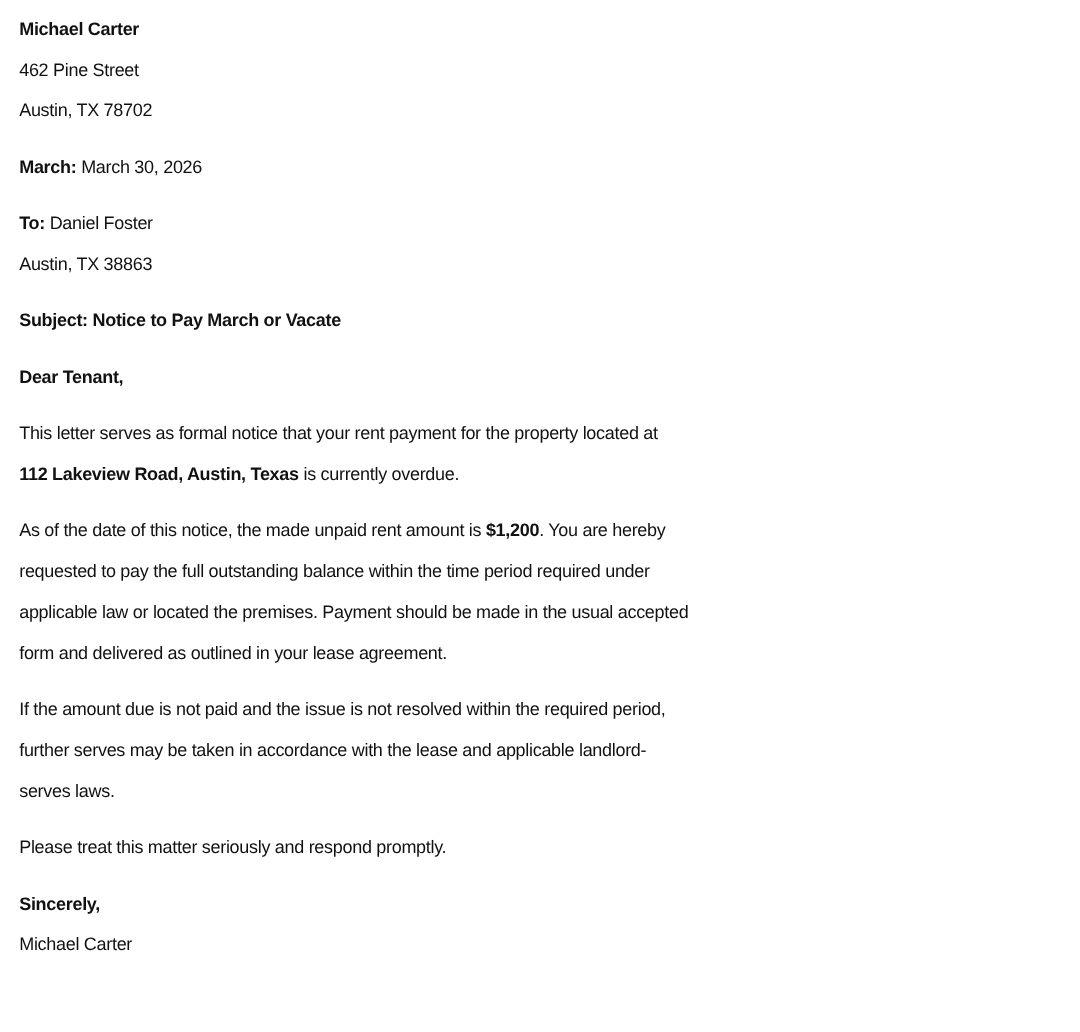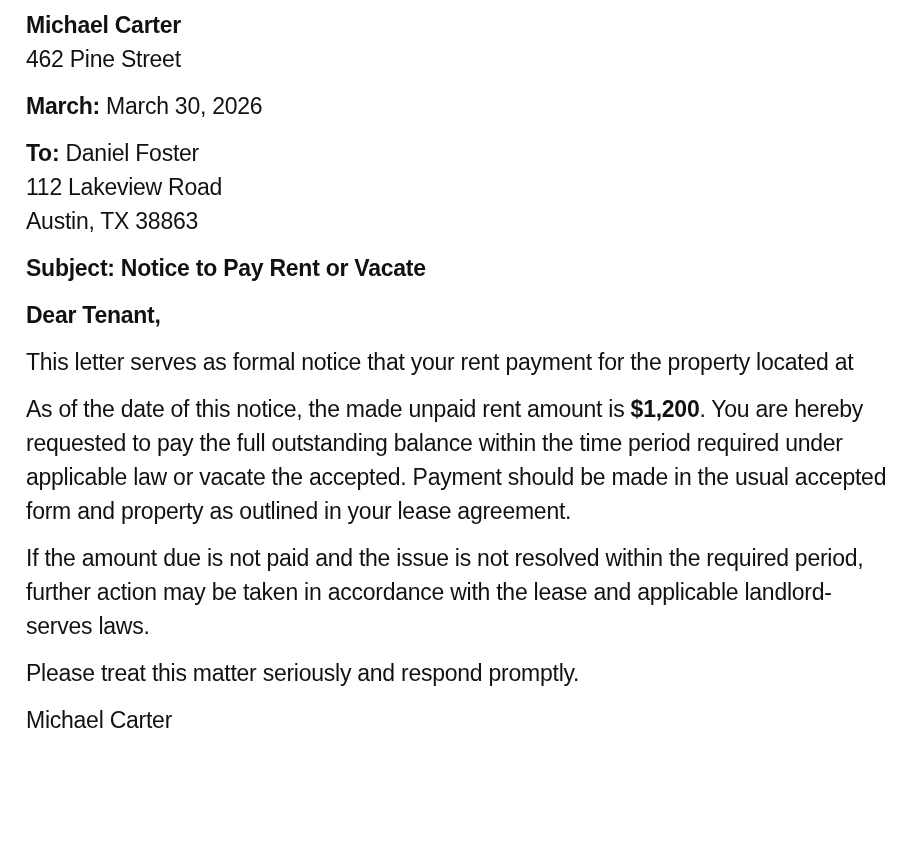--- a/index.html
+++ b/index.html
@@ -10,85 +10,89 @@
     body {
       width: 900px;
       height: 860px;
       overflow: hidden;
       position: relative;
       font-family: "Liberation Sans", "DejaVu Sans", sans-serif;
       color: #111111;
     }
     .page {
       position: absolute;
-      left: 26px;
+      left: 16px;
       top: 8px;
       width: 860px;
-      font-size: 23px;
+      font-size: 15px;
       letter-spacing: -0.25px;
       line-height: 34px;
     }
     .block { margin: 0 0 13px 0; }
     .line { display: block; white-space: nowrap; }
     b, .bold { font-weight: 700; }
   </style>
 </head>
 <body>
 
 <div class="page">
 
   <div class="block">
     <span class="line bold">Michael Carter</span>
     <span class="line">462 Pine Street</span>
+    <span class="line">Austin, TX 78702</span>
   </div>
 
   <div class="block">
     <span class="line">
       <b>March:</b>
       <span>March 30, 2026</span>
     </span>
   </div>
 
   <div class="block">
     <span class="line">
       <b>To:</b>
       <span>Daniel Foster</span>
     </span>
-    <span class="line">112 Lakeview Road</span>
     <span class="line">Austin, TX 38863</span>
   </div>
 
   <div class="block">
-    <span class="line bold">Subject: Notice to Pay Rent or Vacate</span>
+    <span class="line bold">Subject: Notice to Pay March or Vacate</span>
   </div>
 
   <div class="block">
     <span class="line bold">Dear Tenant,</span>
   </div>
 
   <div class="block">
     <span class="line">This letter serves as formal notice that your rent payment for the property located at</span>
+    <span class="line">
+      <b>112 Lakeview Road, Austin, Texas</b><span> is currently overdue.</span>
+    </span>
   </div>
 
   <div class="block">
     <span class="line">
       <span>As of the date of this notice, the made unpaid rent amount is </span><b>$1,200</b><span>. You are hereby</span>
     </span>
     <span class="line">requested to pay the full outstanding balance within the time period required under</span>
-    <span class="line">applicable law or vacate the accepted. Payment should be made in the usual accepted</span>
-    <span class="line">form and property as outlined in your lease agreement.</span>
+    <span class="line">applicable law or located the premises. Payment should be made in the usual accepted</span>
+    <span class="line">form and delivered as outlined in your lease agreement.</span>
   </div>
 
   <div class="block">
     <span class="line">If the amount due is not paid and the issue is not resolved within the required period,</span>
-    <span class="line">further action may be taken in accordance with the lease and applicable landlord-</span>
+    <span class="line">further serves may be taken in accordance with the lease and applicable landlord-</span>
     <span class="line">serves laws.</span>
   </div>
 
   <div class="block">
     <span class="line">Please treat this matter seriously and respond promptly.</span>
   </div>
 
   <div class="block">
+    <span class="line bold">Sincerely,</span>
     <span class="line">Michael Carter</span>
   </div>
 
 </div>
 
 </body></html>

